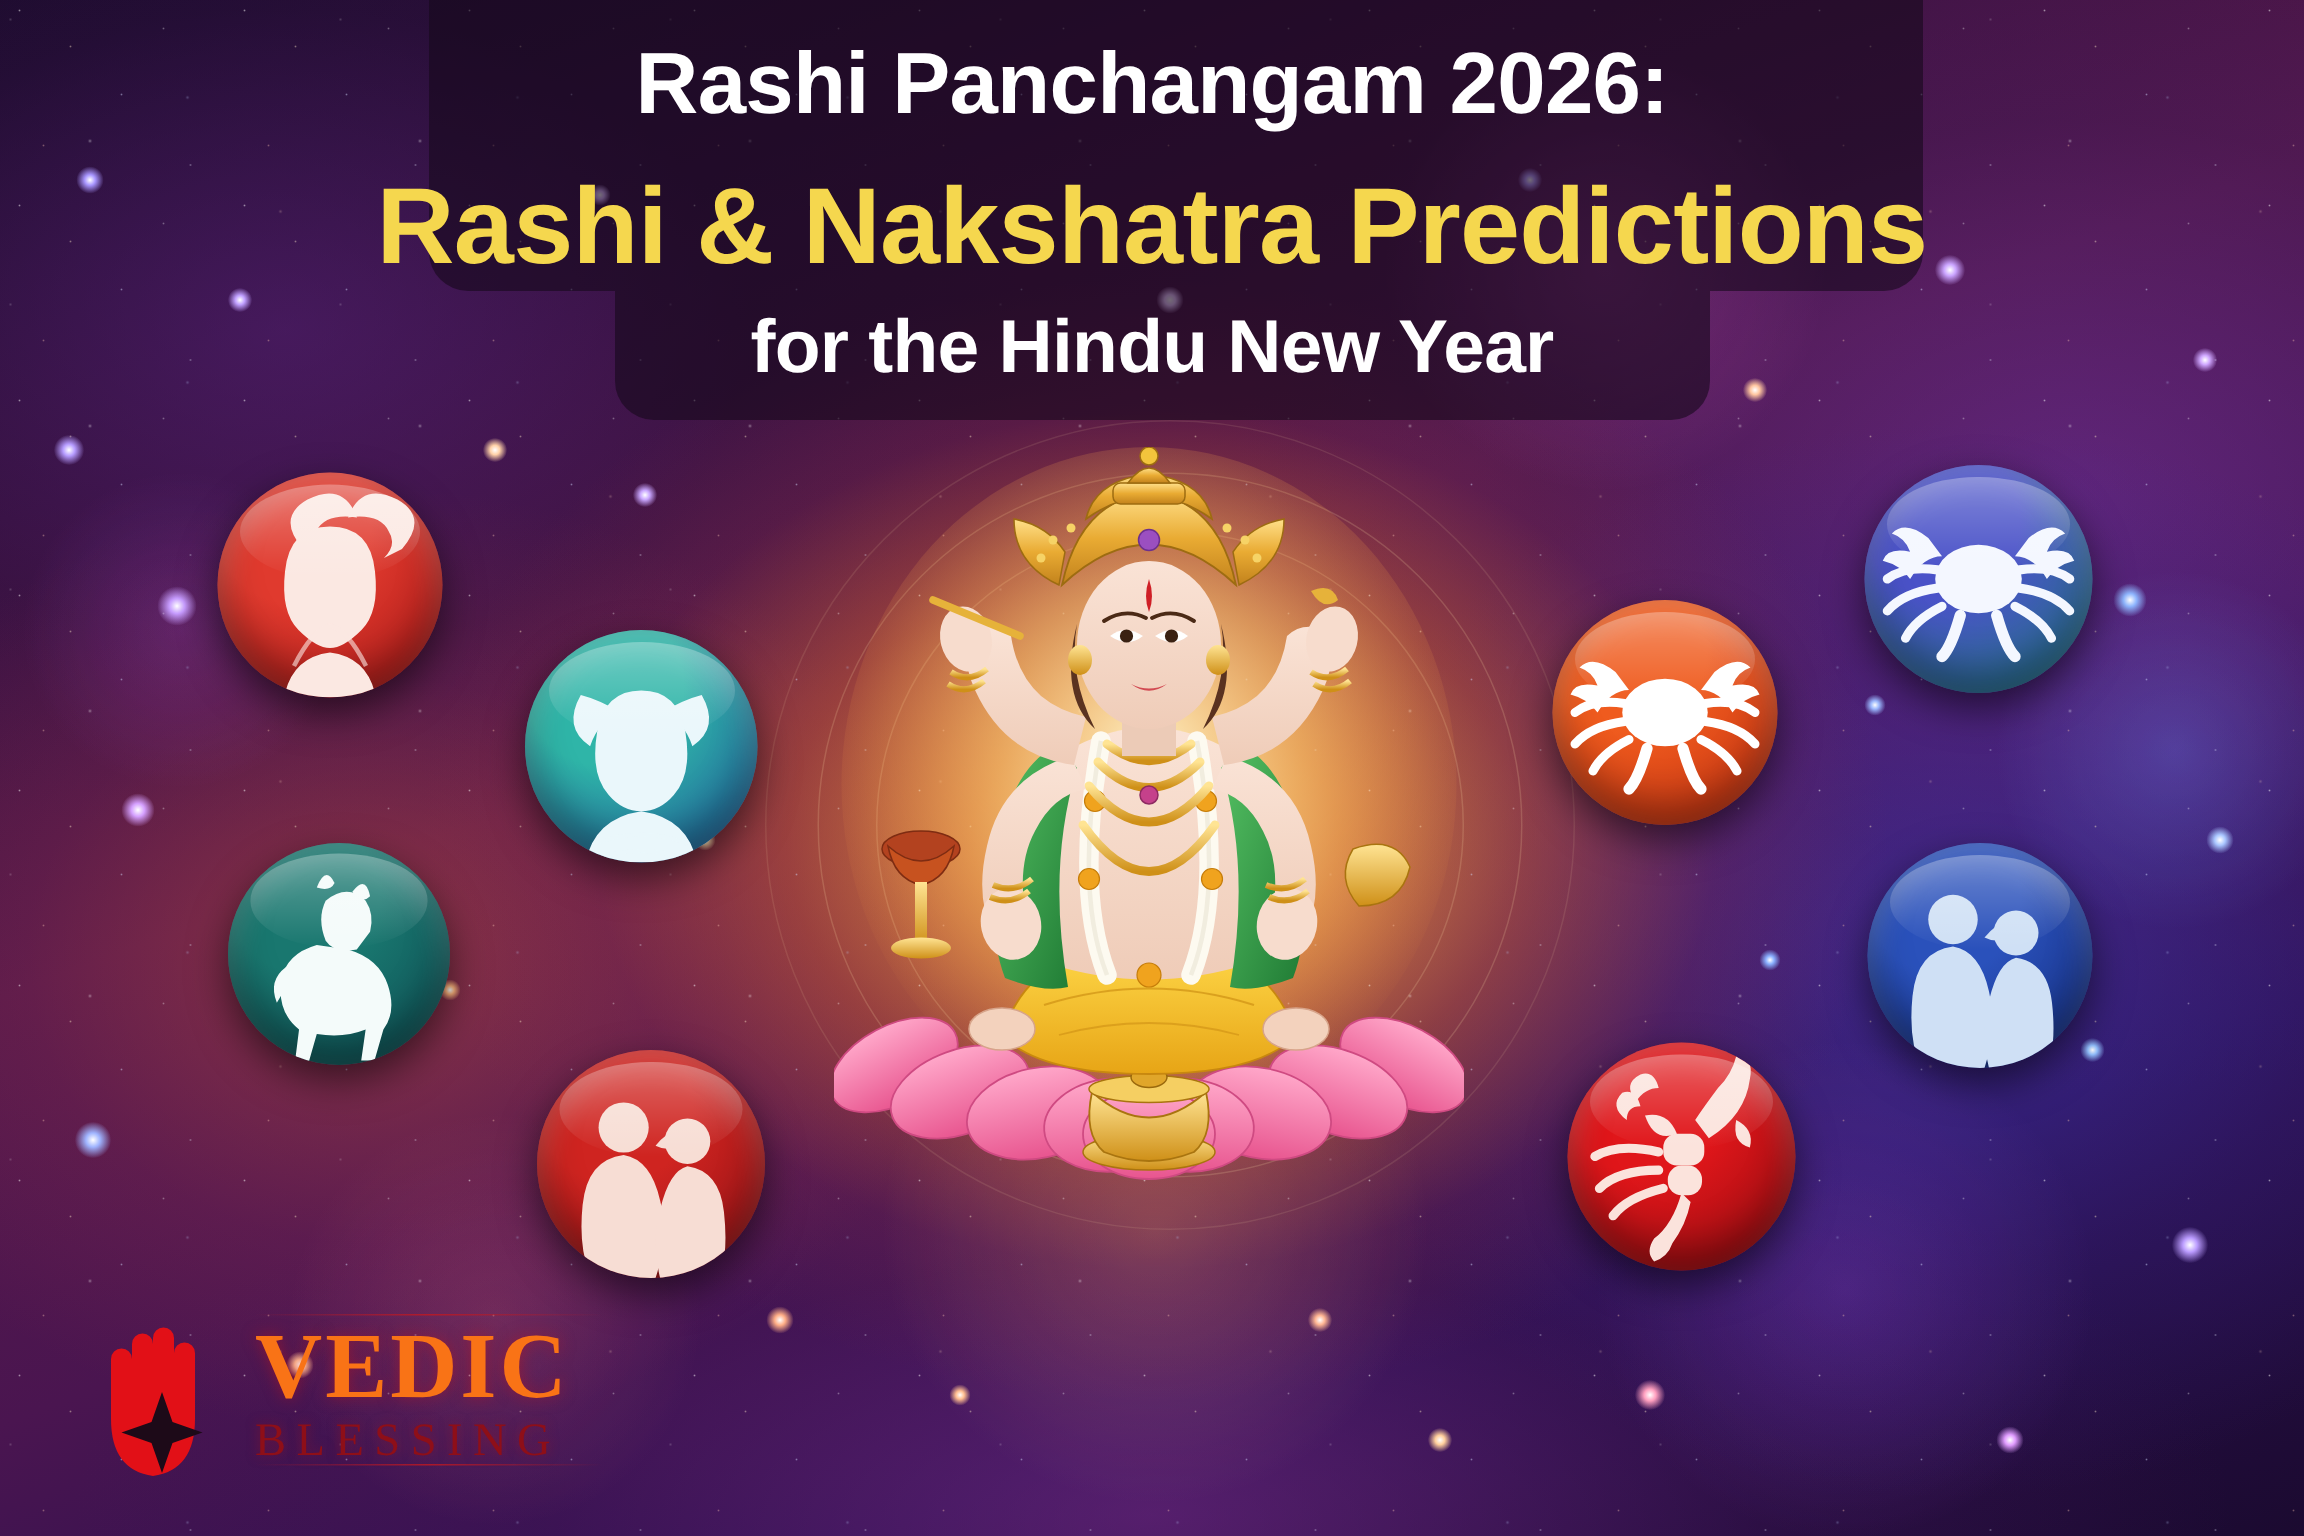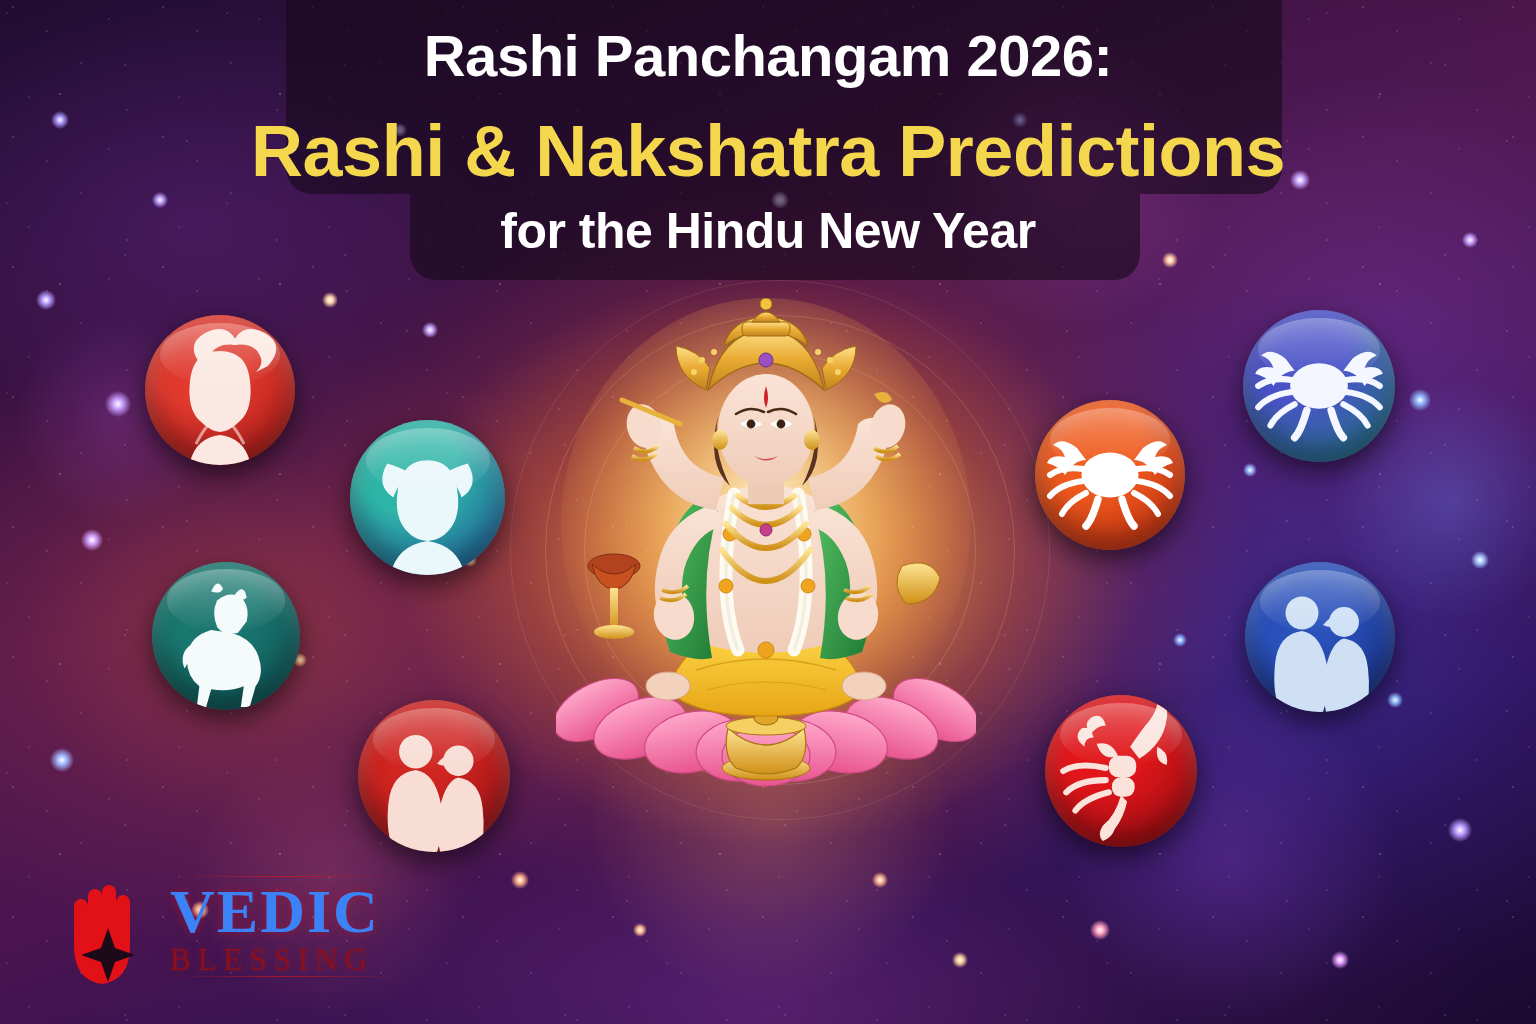--- a/index.html
+++ b/index.html
@@ -109,21 +109,21 @@
     pointer-events:none;
   }
   .badge svg { position:absolute; inset:0; width:100%; height:100%; }
 
   
   #logo { position:absolute; left:52px; top:872px; width:350px; height:120px; }
   #logo-hand { position:absolute; left:0; top:4px; width:112px; height:112px; }
   #logo-text { position:absolute; left:118px; top:8px; width:232px; height:104px; }
   #logo-word1 {
     font-family:"Liberation Serif", serif; font-weight:700;
-    font-size:62px; letter-spacing:2px; color:#3b82f6; line-height:1;
+    font-size:62px; letter-spacing:2px; color:#f97316; line-height:1;
     text-shadow:0 0 10px rgba(190,20,30,.55);
   }
   #logo-word2 {
     font-family:"Liberation Serif", serif; font-weight:400;
     font-size:31px; letter-spacing:7px; color:#8e0f18; line-height:1;
     margin-top:2px; text-shadow:0 0 8px rgba(170,18,26,.5);
   }
   .logo-rule { position:absolute; left:118px; width:232px; height:1px;
                background:linear-gradient(90deg, rgba(160,20,28,0), rgba(190,25,35,.85), rgba(160,20,28,0)); }
   #logo-rule-top { top:4px; }

